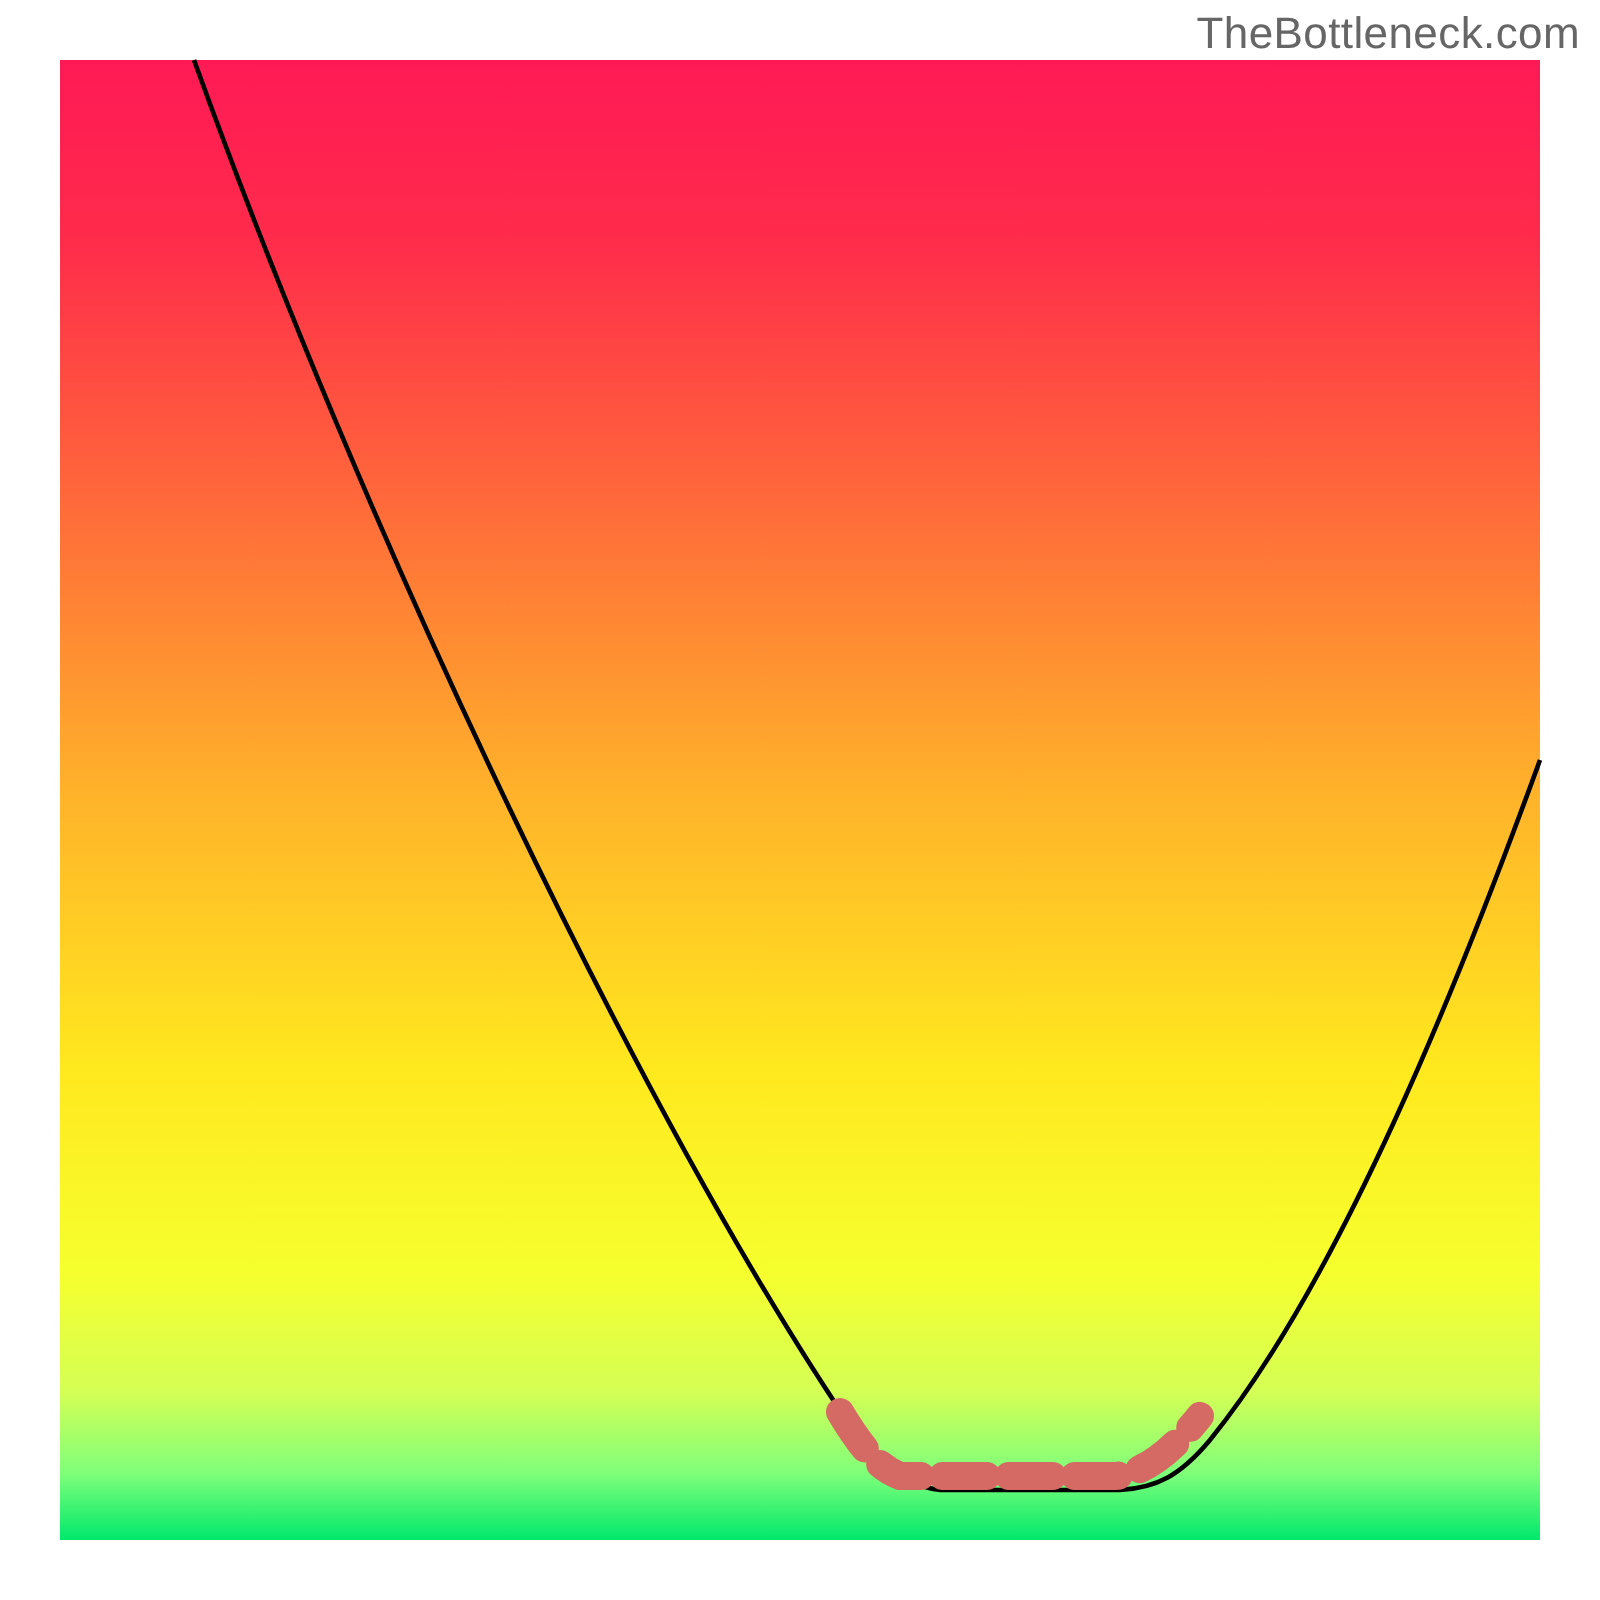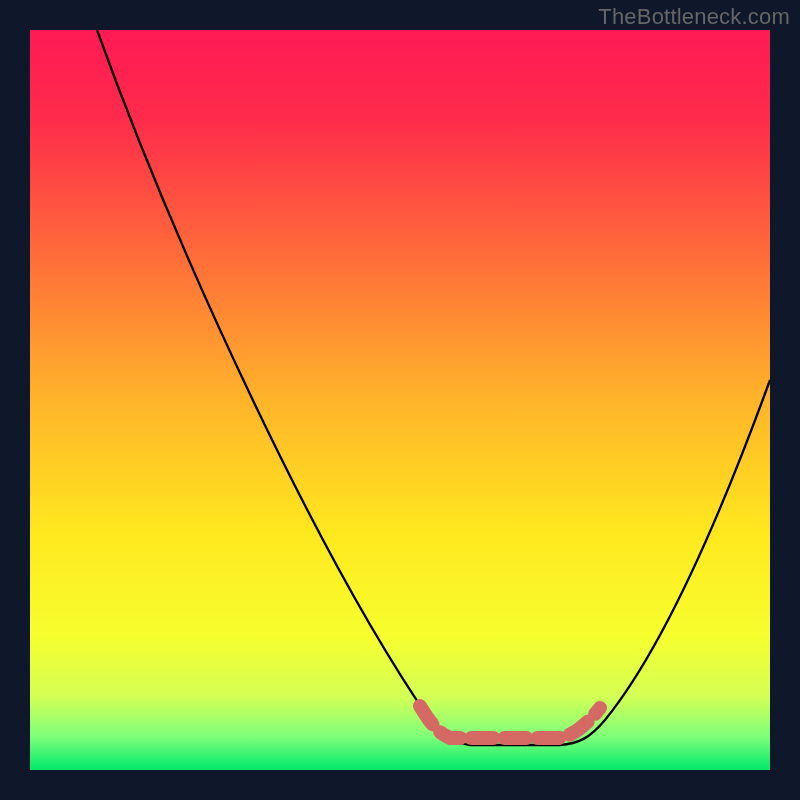--- a/index.html
+++ b/index.html
@@ -1,16 +1,16 @@
 <!DOCTYPE html>
 <html><head>
 <meta charset="utf-8">
 <style>
 html,body{margin:0;padding:0;width:800px;height:800px;background:#000;overflow:hidden}
-.wrap{position:relative;width:800px;height:800px;background:#0f172a}
+.wrap{position:relative;width:800px;height:800px;background:#ffffff}
 .wm{position:absolute;top:4px;right:10px;color:#666;font-family:Arial,Helvetica,sans-serif;font-size:22px;font-weight:400;letter-spacing:0.2px}
 svg{display:block}
 </style>
 </head>
 <body>
 <div class="wrap">
   <div class="wm">TheBottleneck.com</div>
   <svg width="800" height="800" viewBox="0 0 800 800">
     <defs>
       <linearGradient id="bg" x1="0" y1="0" x2="0" y2="1">

